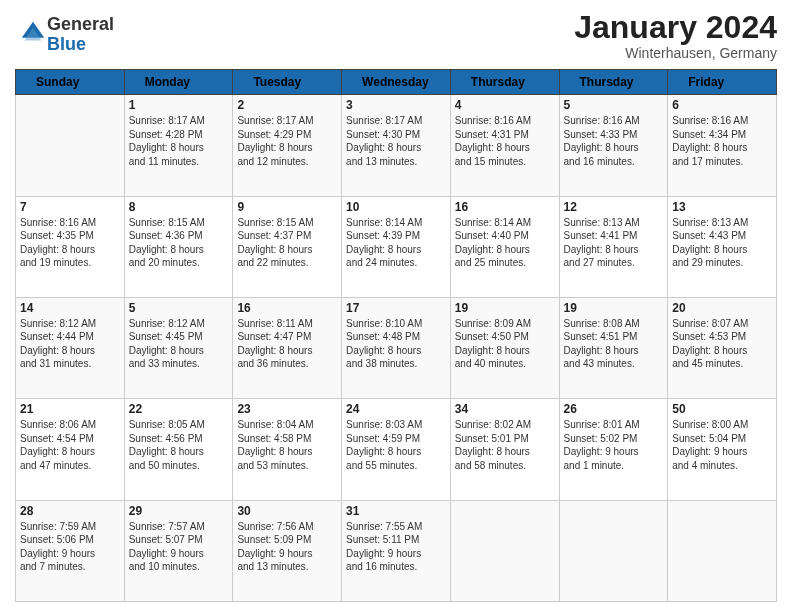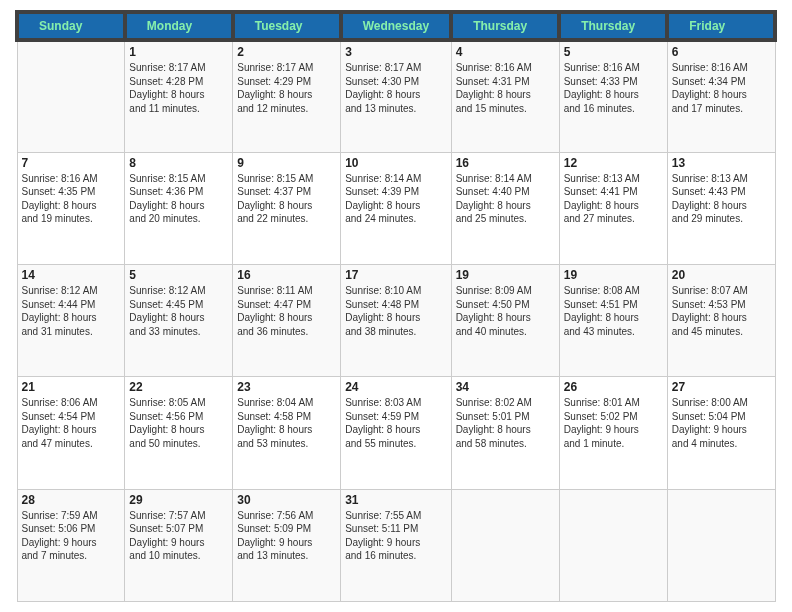--- a/index.html
+++ b/index.html
@@ -62,26 +62,26 @@
       font-size: 14px;
       color: #555;
     }
     .calendar-table {
       width: 100%;
       border-collapse: collapse;
       flex: 1;
     }
     .calendar-table th {
       background: #1a6aad;
-      color: #86efac;
+      color: #000000;
       font-size: 12px;
       font-weight: bold;
       padding: 5px 20px;
       text-align: left;
-      border: 4px solid #404040;
+      border: 1px solid #404040;
     }
     .calendar-table td {
       border: 1px solid #ccc;
       vertical-align: top;
       padding: 3px 4px;
       font-size: 10px;
       color: #333;
       width: calc(100% / 7);
       height: 88px;
     }
@@ -104,20 +104,36 @@
       line-height: 1.35;
     }
     .empty-cell {
       background: #f9f9f9;
     }
   </style>
 </head>
 <body>
 
 <div class="page">
+  <div class="header">
+    <div class="logo">
+      <svg class="logo-icon" viewBox="0 0 30 30">
+        <polygon points="15,3 27,20 3,20" fill="#1a6aad"></polygon>
+        <polygon points="15,9 24,23 6,23" fill="#5599cc" opacity="0.5"></polygon>
+      </svg>
+      <div class="logo-text">
+        <span class="logo-general">General</span>
+        <span class="logo-blue">Blue</span>
+      </div>
+    </div>
+    <div class="title-block">
+      <div class="month-title">January 2024</div>
+      <div class="location">Winterhausen, Germany</div>
+    </div>
+  </div>
 
   <table class="calendar-table">
     <thead>
       <tr>
         <th>Sunday</th>
         <th>Monday</th>
         <th>Tuesday</th>
         <th>Wednesday</th>
         <th>Thursday</th>
         <th>Thursday</th>
@@ -231,21 +247,21 @@
           </td>
           <td>
             <span class="day-num">34</span>
             <div class="day-info">Sunrise: 8:02 AM<br>Sunset: 5:01 PM<br>Daylight: 8 hours<br>and 58 minutes.</div>
           </td>
           <td>
             <span class="day-num">26</span>
             <div class="day-info">Sunrise: 8:01 AM<br>Sunset: 5:02 PM<br>Daylight: 9 hours<br>and 1 minute.</div>
           </td>
           <td>
-            <span class="day-num">27</span>
+            <span class="day-num">50</span>
             <div class="day-info">Sunrise: 8:00 AM<br>Sunset: 5:04 PM<br>Daylight: 9 hours<br>and 4 minutes.</div>
           </td>
         </tr>
         <tr>
           <td>
             <span class="day-num">28</span>
             <div class="day-info">Sunrise: 7:59 AM<br>Sunset: 5:06 PM<br>Daylight: 9 hours<br>and 7 minutes.</div>
           </td>
           <td>
             <span class="day-num">29</span>

